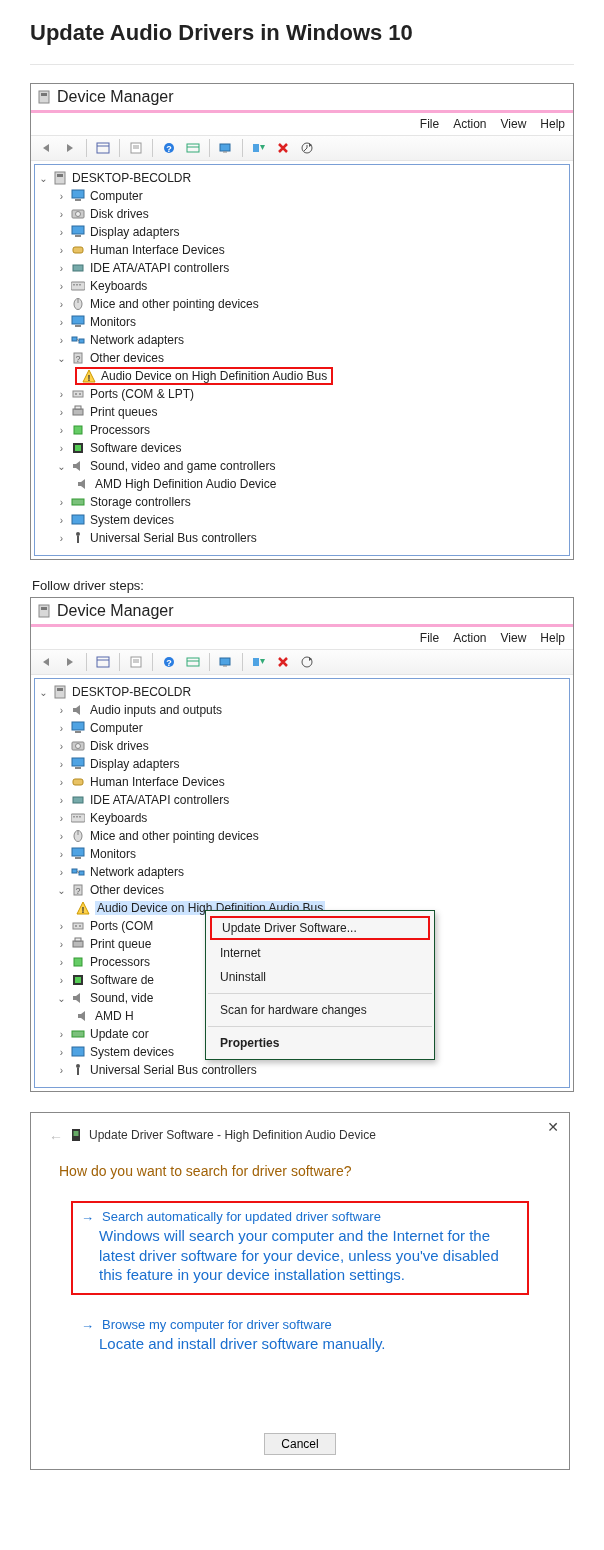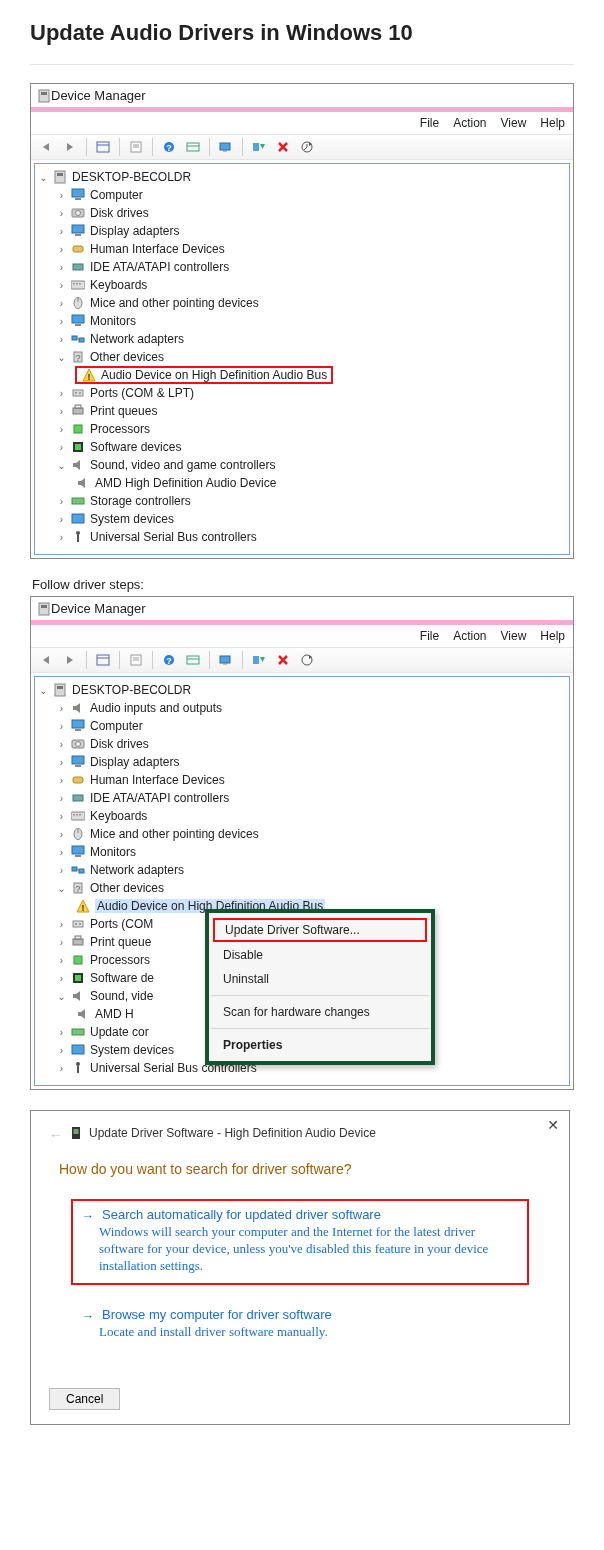--- a/index.html
+++ b/index.html
@@ -24,23 +24,24 @@
     margin: 0 0 18px 0;
   }
   .win {
     border: 1px solid #888;
     background: #fff;
     margin-bottom: 18px;
   }
   .titlebar {
     display: flex;
     align-items: center;
+    gap: 6px;
     padding: 4px 6px;
-    font-size: 13px;
-    border-bottom: 5px solid #f9a8d4;
+    font-size: 16px;
+    border-bottom: 3px solid #f9a8d4;
   }
   .menubar {
     display: flex;
     gap: 14px;
     padding: 4px 8px;
     font-size: 12px;
     justify-content: flex-end;
   }
   .toolbar {
     display: flex;
@@ -87,21 +88,21 @@
   .lvl0 { padding-left: 4px; }
   .lvl1 { padding-left: 22px; }
   .lvl2 { padding-left: 40px; }
   .highlight-red { border: 2px solid #e11; padding: 0 4px; }
   .sel-blue { background: #cde4ff; padding: 0 2px; }
   .follow { font-size: 13px; margin: 0 0 4px 2px; }
   
   .ctxmenu {
     position: absolute;
     background: #f6f6f6;
-    border: 4px solid #14532d;
+    border: 1px solid #14532d;
     box-shadow: 2px 3px 6px rgba(0,0,0,.25);
     padding: 4px 0;
     width: 230px;
     font-size: 12px;
   }
   .ctx-item {
     padding: 4px 14px;
     line-height: 16px;
   }
   .ctx-item.hl { border: 2px solid #e11; margin: 1px 4px; padding: 2px 10px; }
@@ -131,25 +132,25 @@
     margin: 0 22px 14px 22px;
     padding: 6px 8px 8px 8px;
     border: 2px solid transparent;
   }
   .opt.hl { border: 2px solid #e11; }
   .opt-title {
     color: #1a6fcf; font-size: 13px;
     display: flex; align-items: center; gap: 8px;
   }
   .opt-desc {
-    color: #1a6fcf; font-size: 13px; line-height: 1.3;
-    margin-left: 18px; margin-top: 2px; font-family: Liberation Serif, serif;
+    color: #1a6fcf; font-size: 15px; line-height: 1.3;
+    margin-left: 18px; margin-top: 2px;
   }
   .wiz-footer {
-    display:flex; justify-content:flex-start; margin-top: 37px;
+    display:flex; justify-content:center; margin-top: 70px;
   }
   .wiz-footer button {
     font-size: 12px; padding: 3px 16px;
     background: #efefef; border: 1px solid #bbb;
   }
   
   svg { display:block; }
 </style>
 </head>
 <body>
@@ -798,21 +799,21 @@
               </svg>
             </span>
             <span>Universal Serial Bus controllers</span>
           </div>
         </div>
   </div>
 </div>
 
 <div class="ctxmenu" id="ctxmenu" style="left:175px; top:313px;">
       <div class="ctx-item hl">Update Driver Software...</div>
-      <div class="ctx-item">Disable</div>
+      <div class="ctx-item">Internet</div>
       <div class="ctx-item">Uninstall</div>
       <div class="ctx-sep"></div>
       <div class="ctx-item">Scan for hardware changes</div>
       <div class="ctx-sep"></div>
       <div class="ctx-item bold">Properties</div>
     </div>
 </div>
 
 <div class="wiz">
   <span class="close">✕</span>

